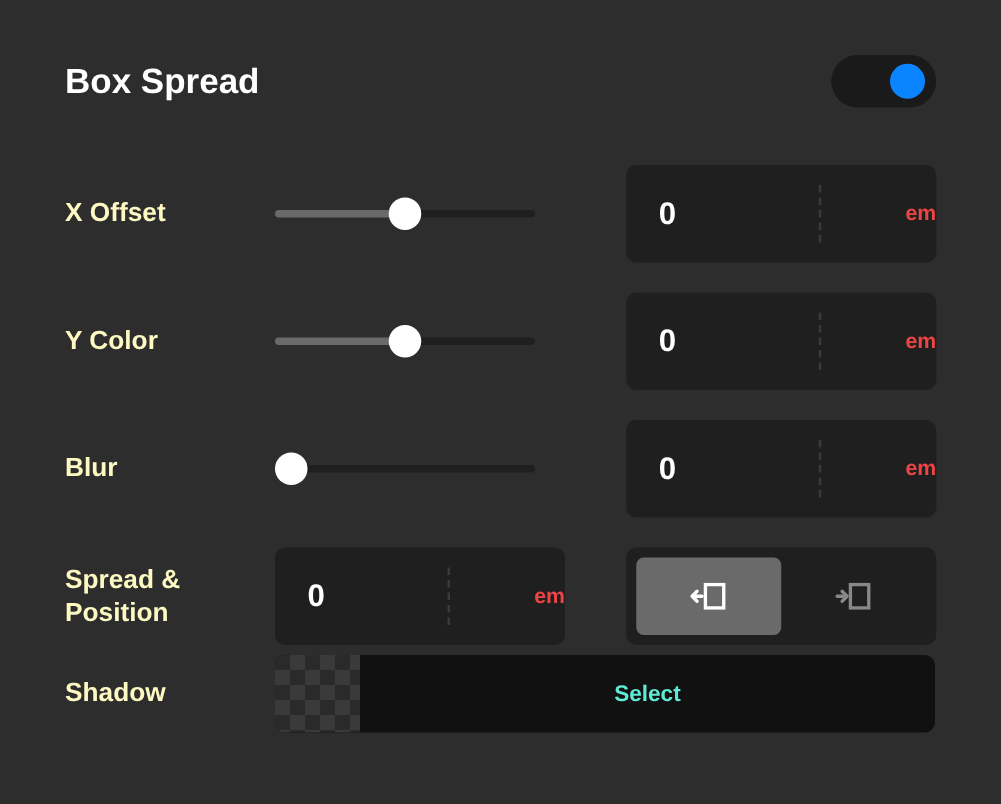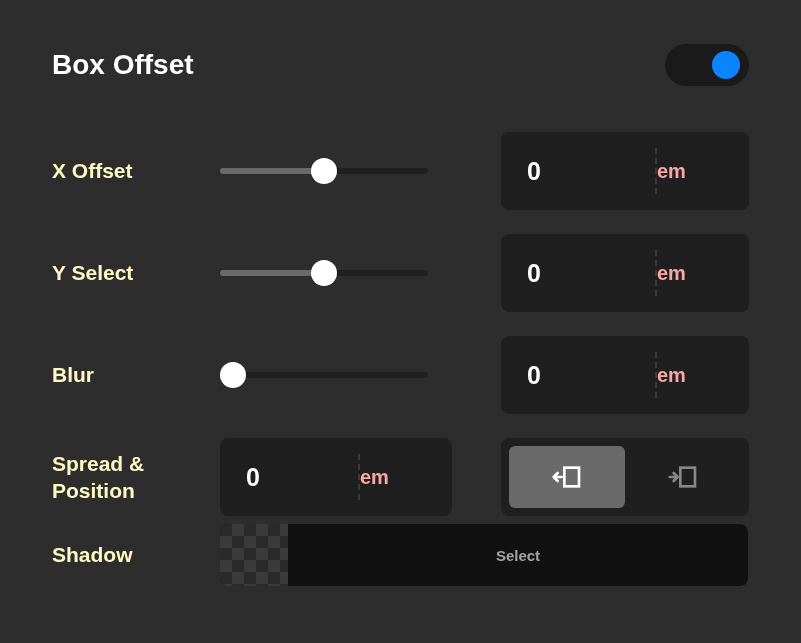--- a/index.html
+++ b/index.html
@@ -111,24 +111,24 @@
   }
   .value-num {
     flex: 1;
     padding-left: 26px;
     font-size: 25px;
     font-weight: 700;
     color: #fff;
   }
   .value-unit {
     width: 94px;
-    text-align: left;
-    font-size: 20px;
-    font-weight: 700;
-    color: #fca5a5;
+    text-align: right;
+    font-size: 17px;
+    font-weight: 700;
+    color: #ef4444;
     border-left: 2px dashed #3a3a3a;
     height: 46px;
     line-height: 46px;
   }
   .row-spread {
     display: flex;
     align-items: center;
     margin-bottom: 8px;
   }
   .position-box {
@@ -182,51 +182,51 @@
       linear-gradient(-45deg, transparent 75%, #3a3a3a 75%);
     background-size: 24px 24px;
     background-position: 0 0, 0 12px, 12px -12px, -12px 0;
     background-color: #2a2a2a;
   }
   .color-select {
     flex: 1;
     display: flex;
     align-items: center;
     justify-content: center;
-    font-size: 15px;
-    font-weight: 700;
-    color: #a3a3a3;
+    font-size: 18px;
+    font-weight: 700;
+    color: #5eead4;
   }
 </style>
 </head>
 <body>
 
 <div class="panel">
 
   <div class="header">
-    <div class="title">Box Offset</div>
+    <div class="title">Box Spread</div>
     <div class="toggle">
       <div class="toggle-knob"></div>
     </div>
   </div>
 
   <div class="row">
     <div class="label">X Offset</div>
     <div class="slider-wrap">
       <input type="range" min="-10" max="10" value="0" class="slider half" style="">
     </div>
     <div class="spacer" style="flex:1"></div>
     <div class="value-box">
       <div class="value-num">0</div>
       <div class="value-unit">em</div>
     </div>
   </div>
 
   <div class="row">
-    <div class="label">Y Select</div>
+    <div class="label">Y Color</div>
     <div class="slider-wrap">
       <input type="range" min="-10" max="10" value="0" class="slider half" style="">
     </div>
     <div class="spacer" style="flex:1"></div>
     <div class="value-box">
       <div class="value-num">0</div>
       <div class="value-unit">em</div>
     </div>
   </div>
 

